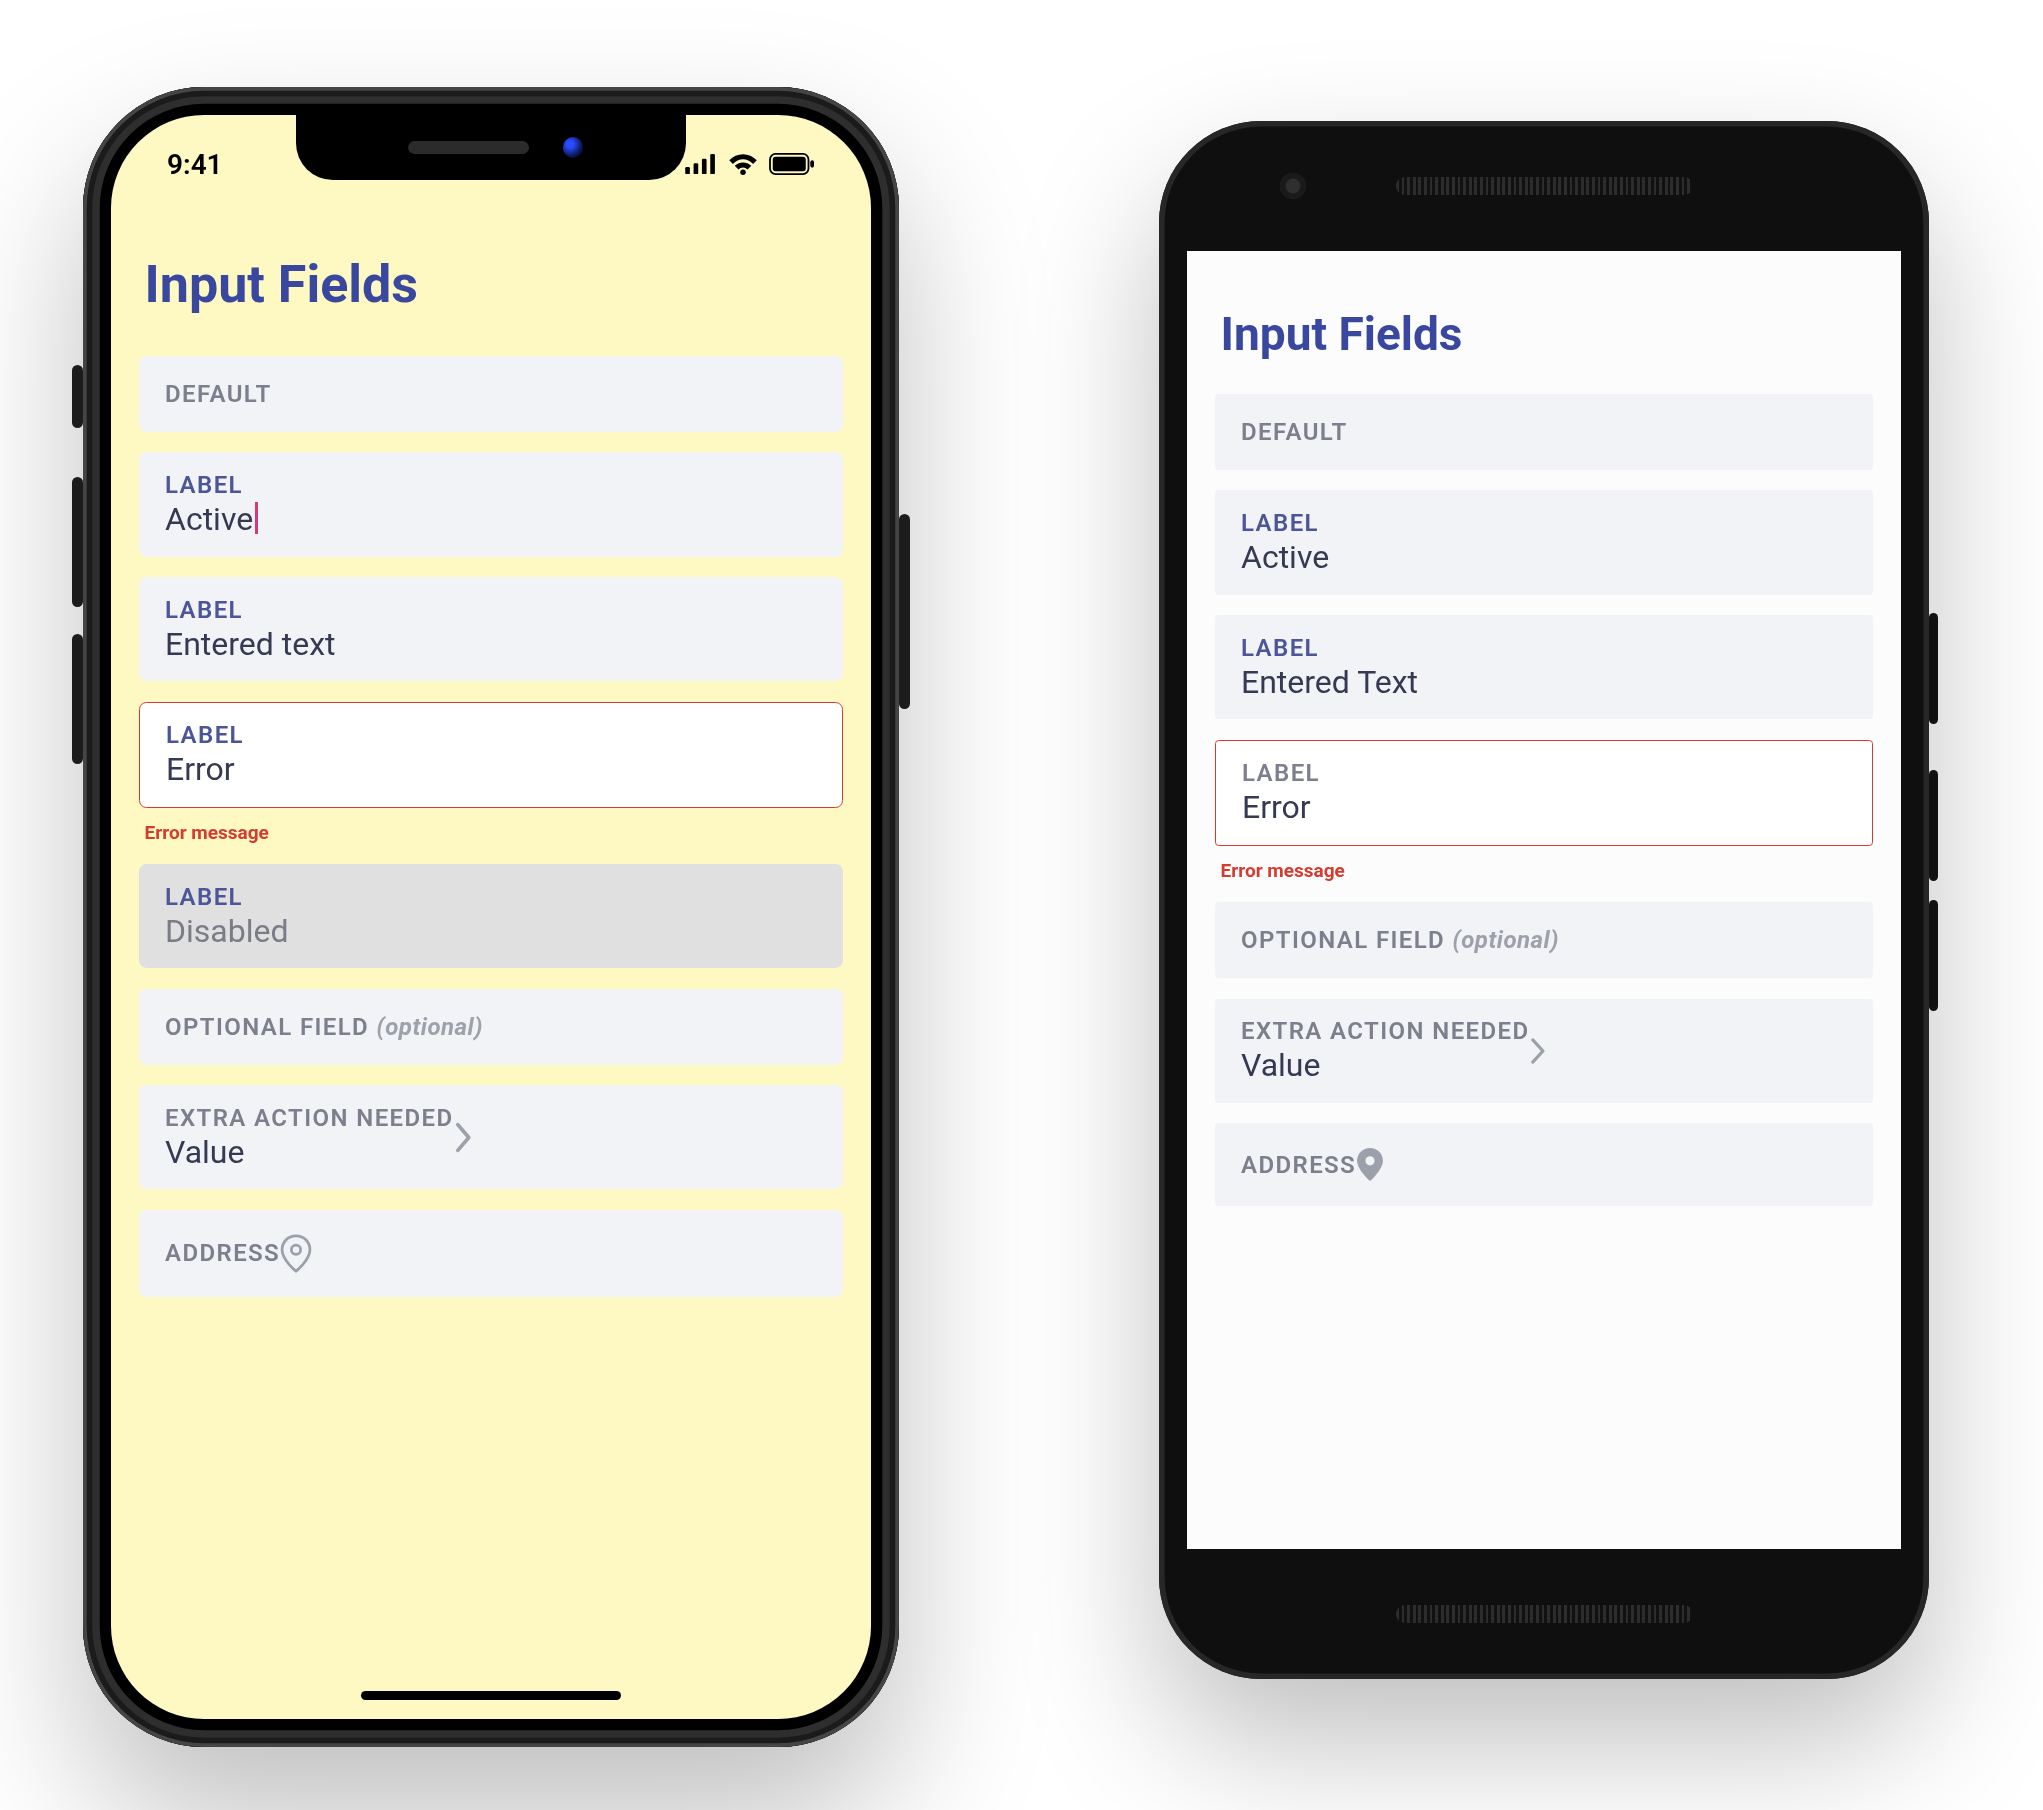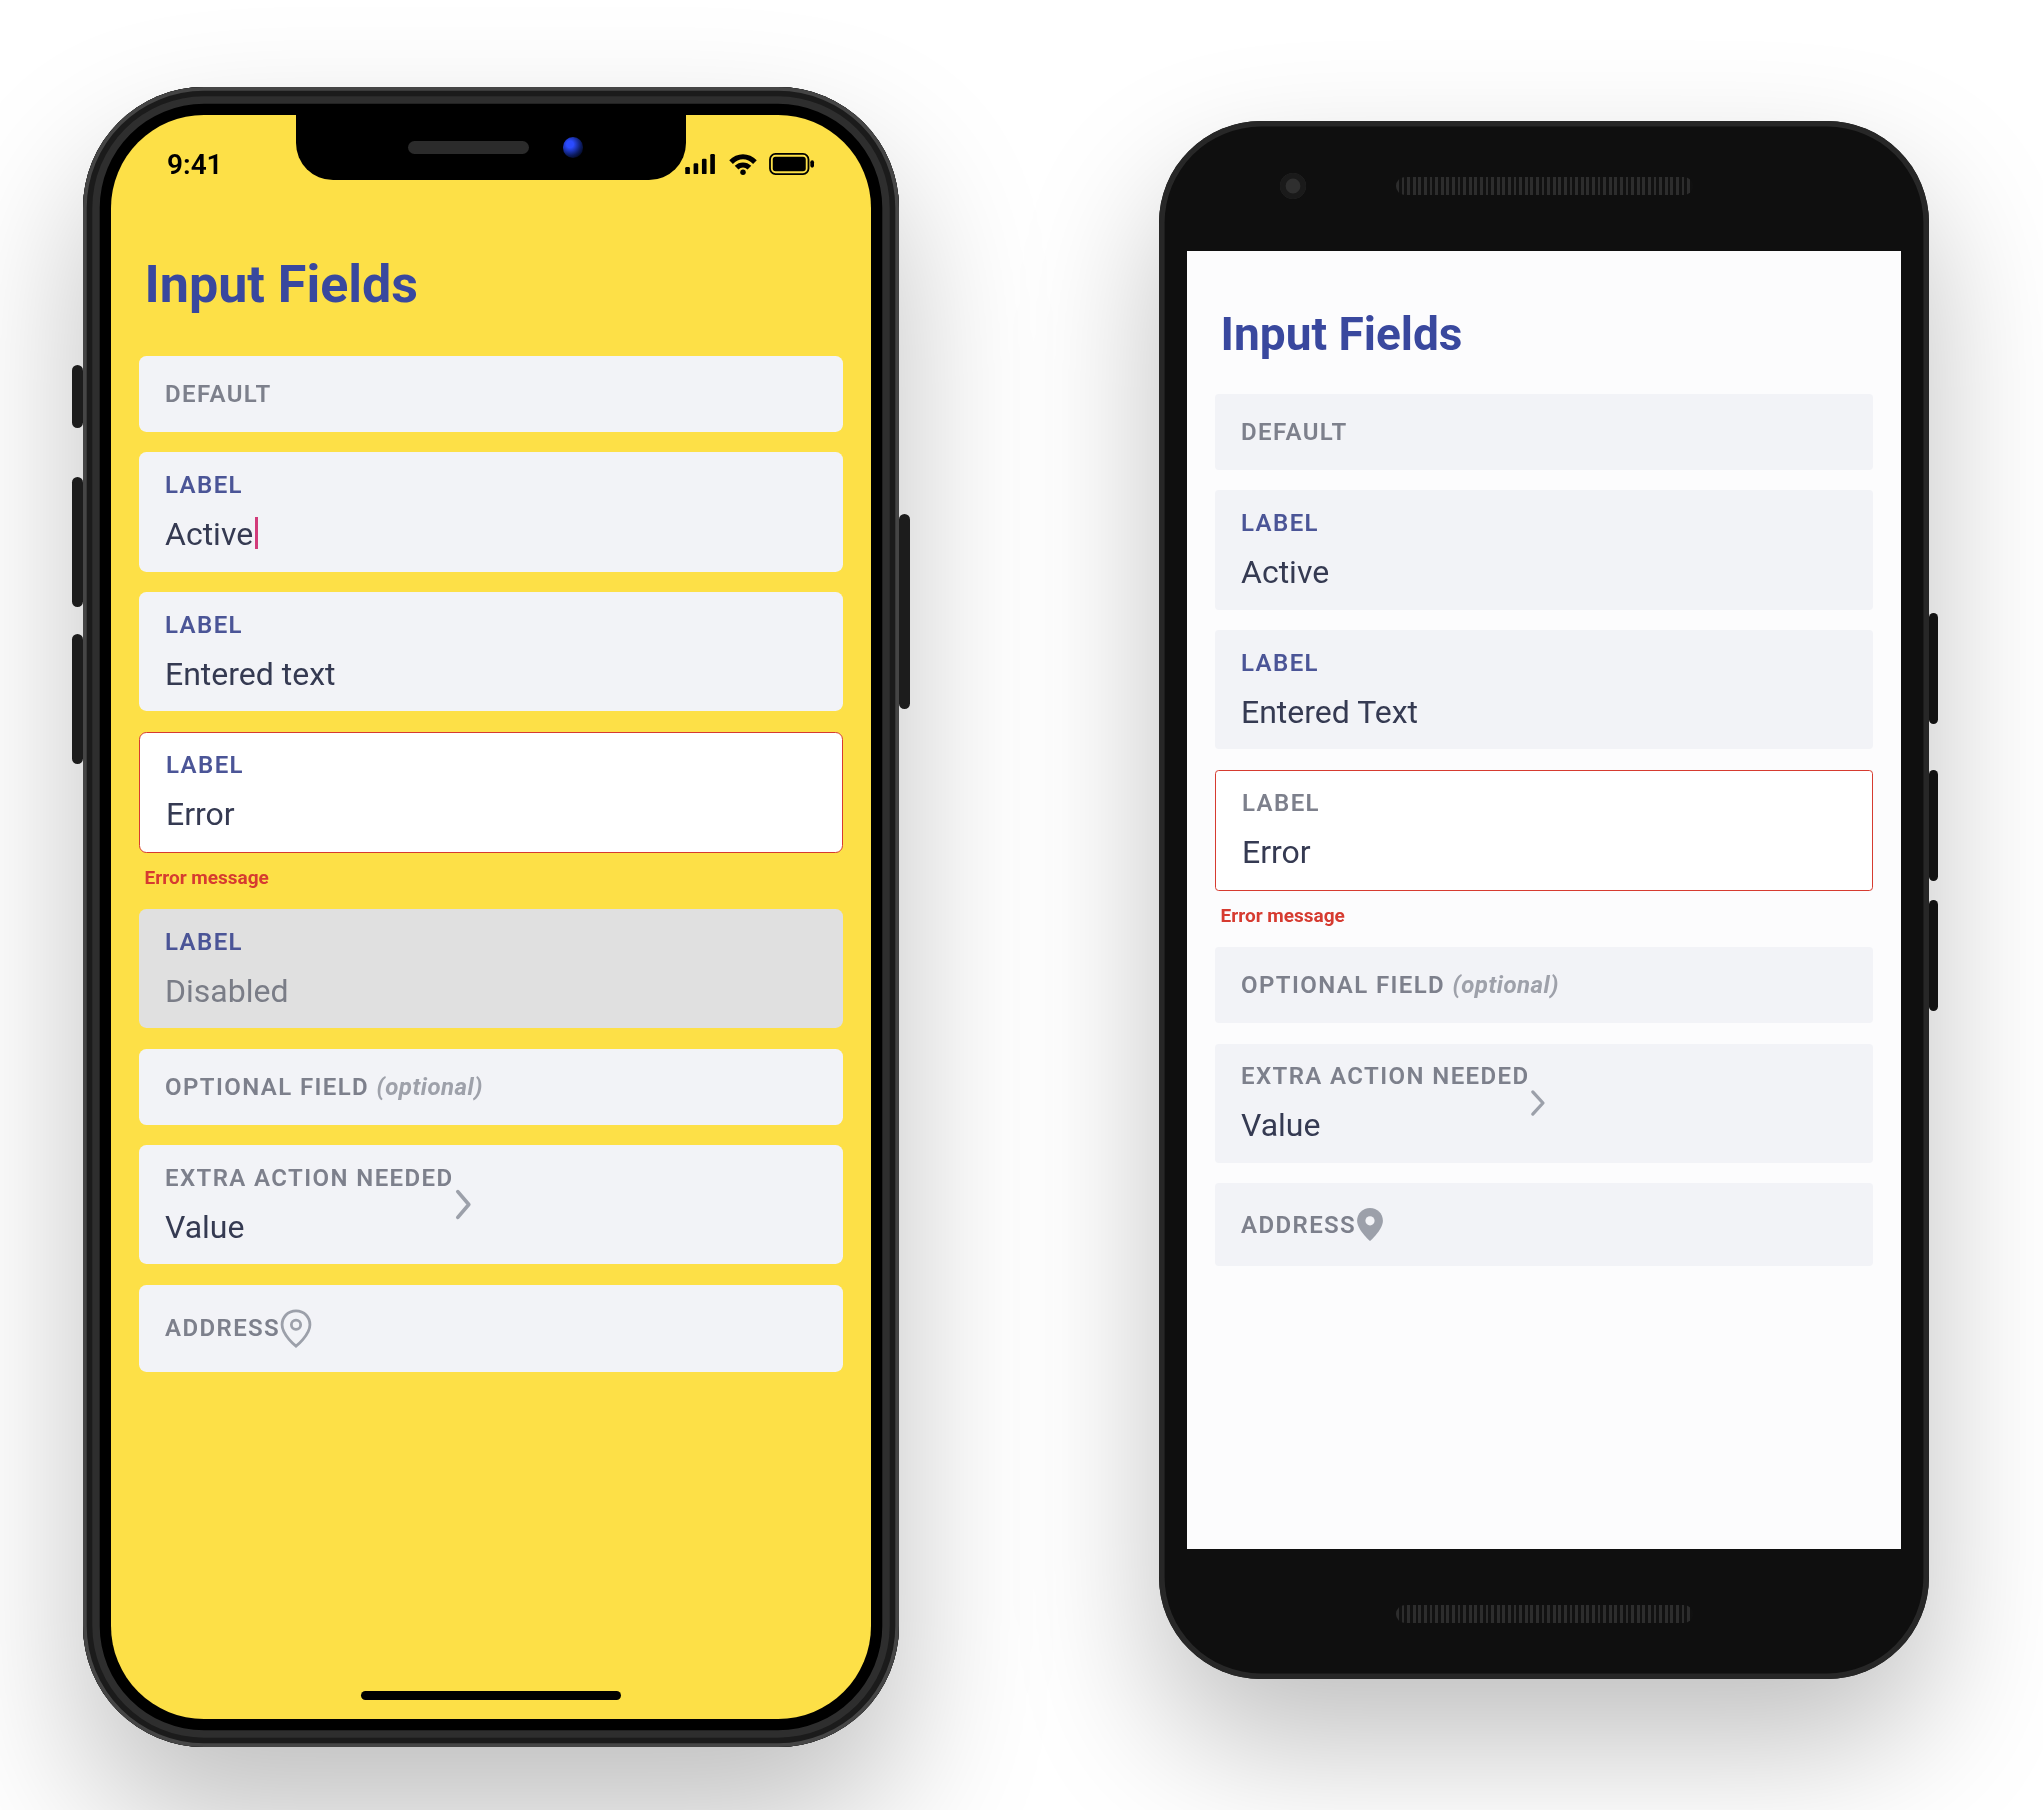--- a/index.html
+++ b/index.html
@@ -41,21 +41,21 @@
   .iphone .volup  { left: -11px;  top: 390px;  width: 11px; height: 130px; }
   .iphone .voldn  { left: -11px;  top: 547px;  width: 11px; height: 130px; }
   .iphone .power  { right: -11px; top: 427px;  width: 11px; height: 195px; }
 
   .iphone .screen {
     position: absolute;
     left: 28px;
     top: 28px;
     right: 28px;
     bottom: 28px;
-    background: #fde047;
+    background: #fef9c3;
     border-radius: 93px;
     overflow: hidden;
   }
   .iphone .notch {
     position: absolute;
     top: 0;
     left: 50%;
     width: 390px;
     height: 65px;
     transform: translateX(-50%);
@@ -179,21 +179,21 @@
   .field.error   { background:#fff; border:1.9px solid #d63b30; }
   .flbl {
     letter-spacing:1.4px;
     font-size:24px;
     font-weight:600;
     color:#7d808c;
   }
   .flbl.accent { color:#4b5597; }
   .fval {
     display:block;
-    margin-top:16px;
+    margin-top:1px;
     font-size:32px;
     color:#353a52;
   }
   .fval.muted { color:#7a7d87; }
   .optional-tag {
     font-style:italic;
     font-weight:700;
     color:#9ea1aa;
     letter-spacing:0.5px;
   }

